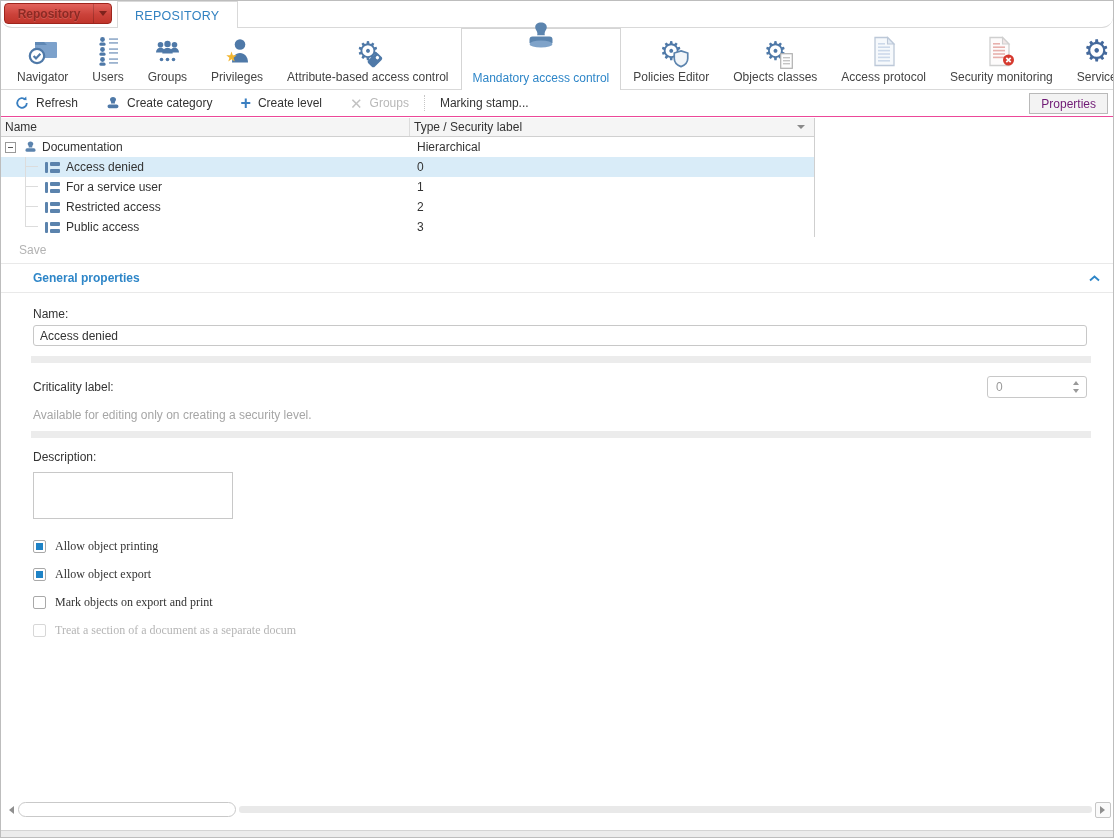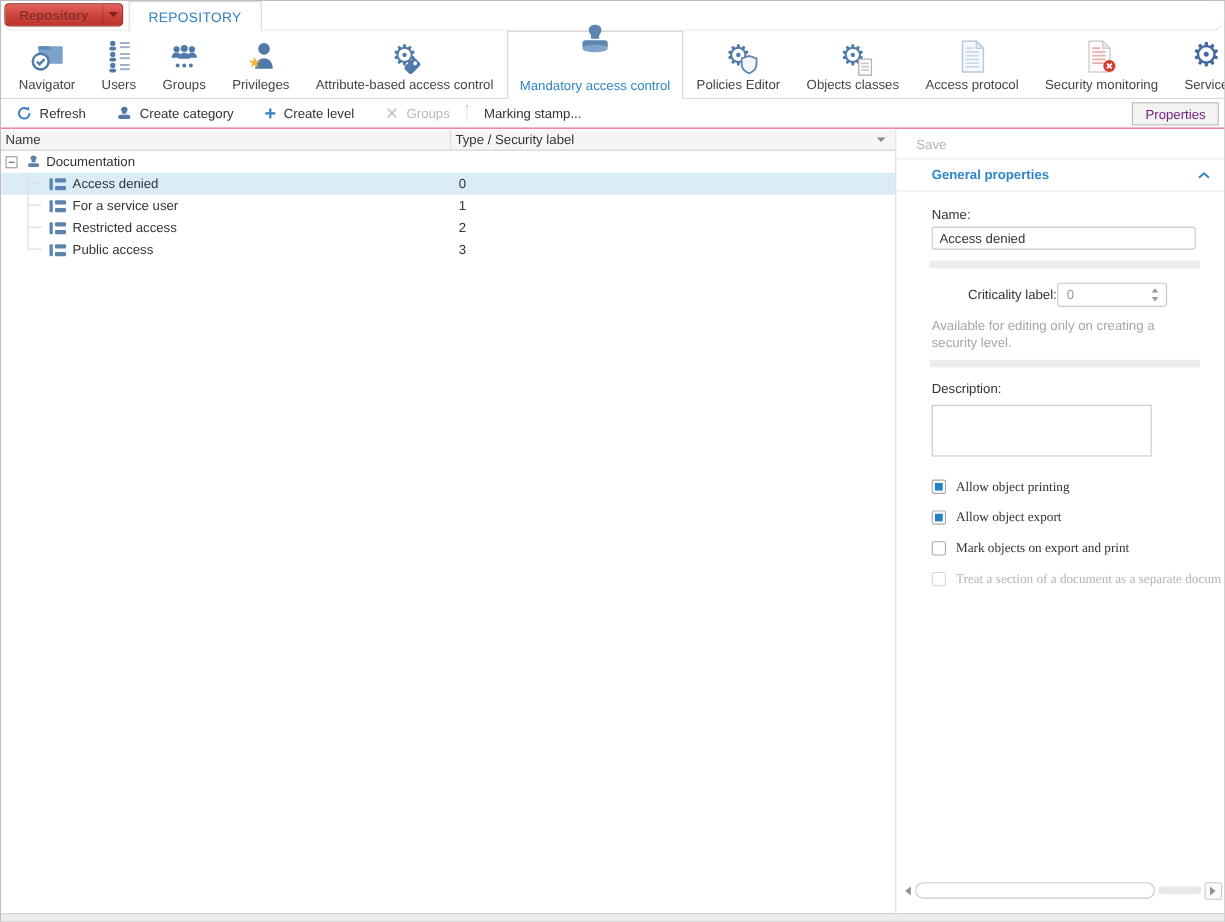--- a/index.html
+++ b/index.html
@@ -36,21 +36,21 @@
   .toolbar { position:relative; height:27px; border-bottom:1px solid #ec4899; display:flex; align-items:center; background:#fff; }
   .tbtn { display:flex; align-items:center; gap:7px; padding:0 14px; height:100%; color:#333; cursor:default; white-space:nowrap; }
   .tbtn.disabled { color:#b8b8b8; }
   .tsep { height:16px; border-left:1px dotted #c6c6c6; margin:0 1px; }
   .props-btn { position:absolute; right:5px; top:3px; height:21px; padding:0 11px; background:#f3f3f3;
     border:1px solid #b9b9b9; display:flex; align-items:center; color:#701a75; cursor:default; }
   .x-glyph { font-size:15px; line-height:15px; color:#c2c2c2; }
   .plus-glyph { font-size:18px; line-height:16px; color:#3a7fc1; font-weight:bold; }
 
   
-  .content { position:absolute; top:117px; left:0; right:0; bottom:7px; display:flex; }
+  .content { position:absolute; top:117px; left:0; right:0; bottom:7px; display:flex;flex-direction:column; }
   .left-pane { width:814px; border-right:1px solid #cfcfcf; background:#fff; position:relative; overflow:hidden; }
 
   
   .thead { height:19px; background:#f5f5f5; border-bottom:1px solid #d0d0d0; position:relative; display:flex; }
   .th1 { width:408px; padding-left:4px; display:flex; align-items:center; color:#333; }
   .th2 { flex:1; padding-left:4px; border-left:1px solid #dcdcdc; display:flex; align-items:center; color:#333; }
   .th-menu { position:absolute; right:4px; top:0; width:18px; height:100%; display:flex; align-items:center; justify-content:center; }
   .tri-down { width:0; height:0; border:4px solid transparent; border-top:4px solid #8a8a8a; margin-top:4px; }
   .trow { height:20px; display:flex; align-items:center; position:relative; }
   .trow.selected { background:#d9ecf8; }
@@ -69,21 +69,21 @@
 
   
   .right-pane { flex:1; position:relative; background:#fff; overflow:hidden; }
   .save-row { height:27px; line-height:26px; padding-left:18px; color:#b3b3b3; border-bottom:1px solid #e9e9e9; }
   .sect-head { height:29px; display:flex; align-items:center; padding:0 13px 0 32px; border-bottom:1px solid #e9e9e9; }
   .sect-title { flex:1; color:#2e86c8; font-weight:bold; }
   .sect-body { padding:14px 26px 0 32px; }
   .fld-label { color:#333; margin-bottom:4px; }
   .txt-input { width:100%; height:21px; border:1px solid #c8c8c8; border-radius:3px; padding:0 6px; font-family:inherit; font-size:12px; color:#333; outline:none; background:#fff; }
   .gray-bar { height:7px; background:#ececec; margin:10px 0 0 -2px; width:calc(100% + 6px); }
-  .crit-row { margin-top:13px; display:flex; align-items:center; justify-content:flex-start;margin-left:33px; }
+  .crit-row { margin-top:13px; display:flex; align-items:center; justify-content:space-between; }
   .spinner { width:100px; height:22px; border:1px solid #c8c8c8; border-radius:3px; background:#fff; position:relative; display:flex; align-items:center; }
   .spinner input { border:none; outline:none; width:70px; padding-left:8px; font-family:inherit; font-size:12px; color:#9a9a9a; background:transparent; }
   .spin-arrows { position:absolute; right:7px; top:0; bottom:0; display:flex; flex-direction:column; justify-content:center; gap:4px; }
   .tri-up-s { width:0; height:0; border:3.5px solid transparent; border-bottom:4px solid #999; }
   .tri-down-s { width:0; height:0; border:3.5px solid transparent; border-top:4px solid #999; }
   .hint { margin-top:10px; color:#a6a6a6; line-height:15px; }
   .desc-area { margin-top:4px; width:200px; height:47px; border:1px solid #c8c8c8; resize:none; font-family:inherit; font-size:12px; outline:none; }
   .cb-list { margin-top:17px;font-family:Liberation Serif, serif; }
   .cb-row { display:flex; align-items:center; gap:9px; margin-bottom:13px; white-space:nowrap; }
   .cb { width:13px; height:13px; border:1px solid #a9a9a9; border-radius:2px; background:#fff; position:relative; flex:none; }
@@ -328,20 +328,21 @@
 
       <div class="trow">
         <div class="cell-name">
           <span class="exp"></span>
           <svg class="stamp-small" width="13" height="14" viewBox="0 0 14 14">
             <path d="M7 1c1.8 0 3 1.1 3 2.5 0 1-.7 1.6-1 2.4-.2.5-.2 1.1 0 1.6H5c.2-.5.2-1.1 0-1.6-.3-.8-1-1.4-1-2.4C4 2.1 5.2 1 7 1z" fill="#5b83ad"></path>
             <rect x="1.6" y="8.4" width="10.8" height="3.8" rx="1.7" fill="#5b83ad"></rect>
           </svg>
           <span>Documentation</span>
         </div>
+        <div class="cell-val">Hierarchical</div>
       </div>
 
       <div class="trow selected">
         <div class="cell-name">
           <span class="conn">
               <span class="t"></span>
               <span class="b"></span>
             </span>
           <span class="lvl-icon"></span>
           <span>Access denied</span>

